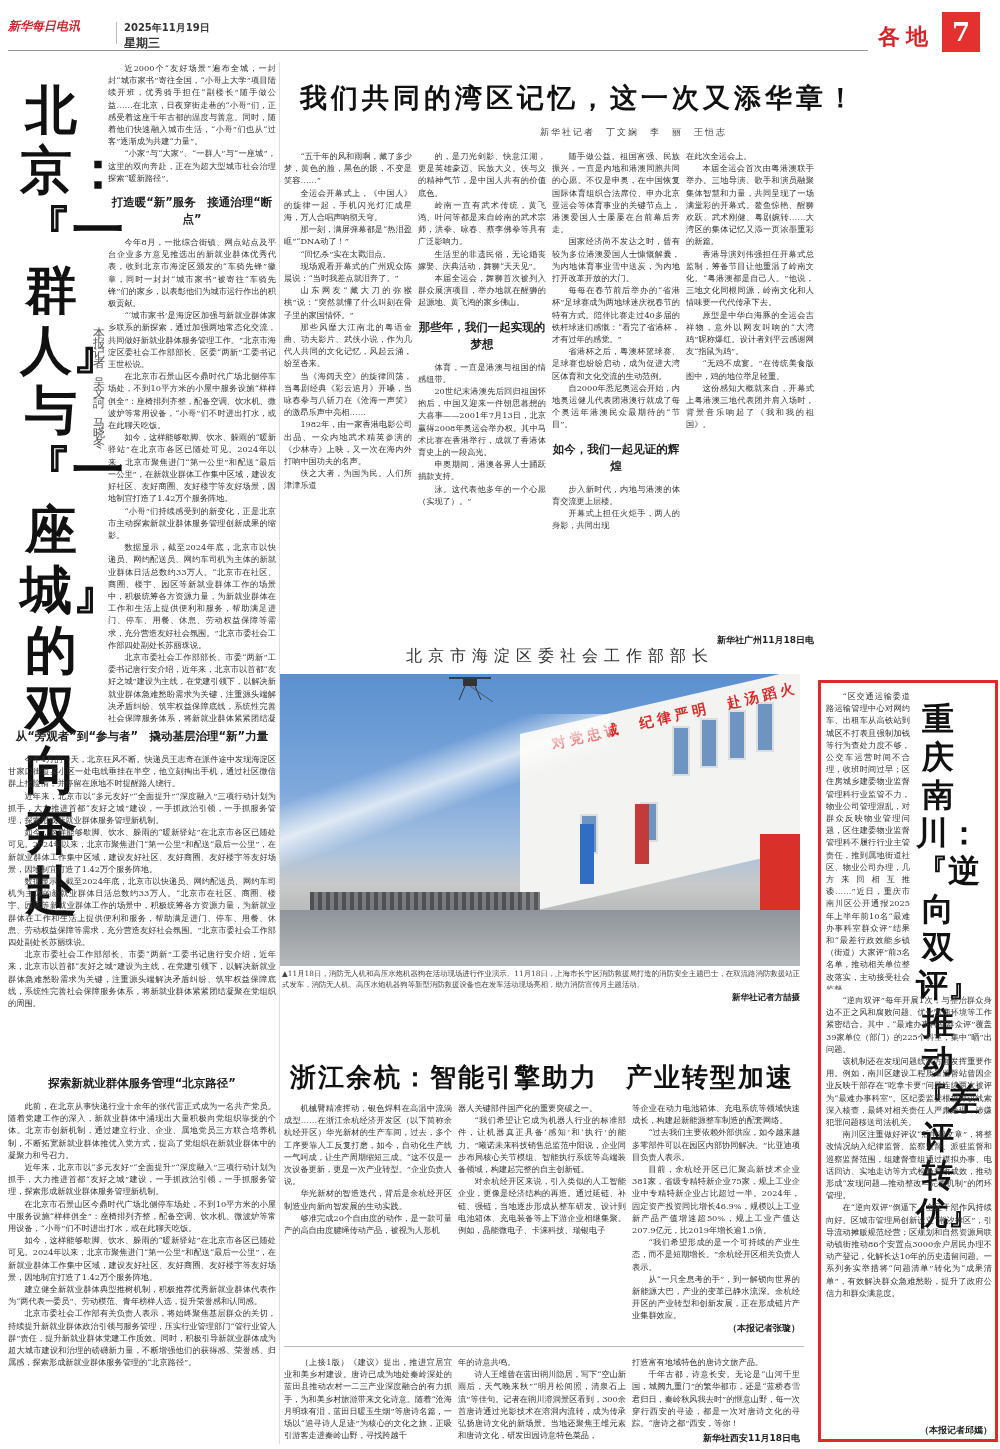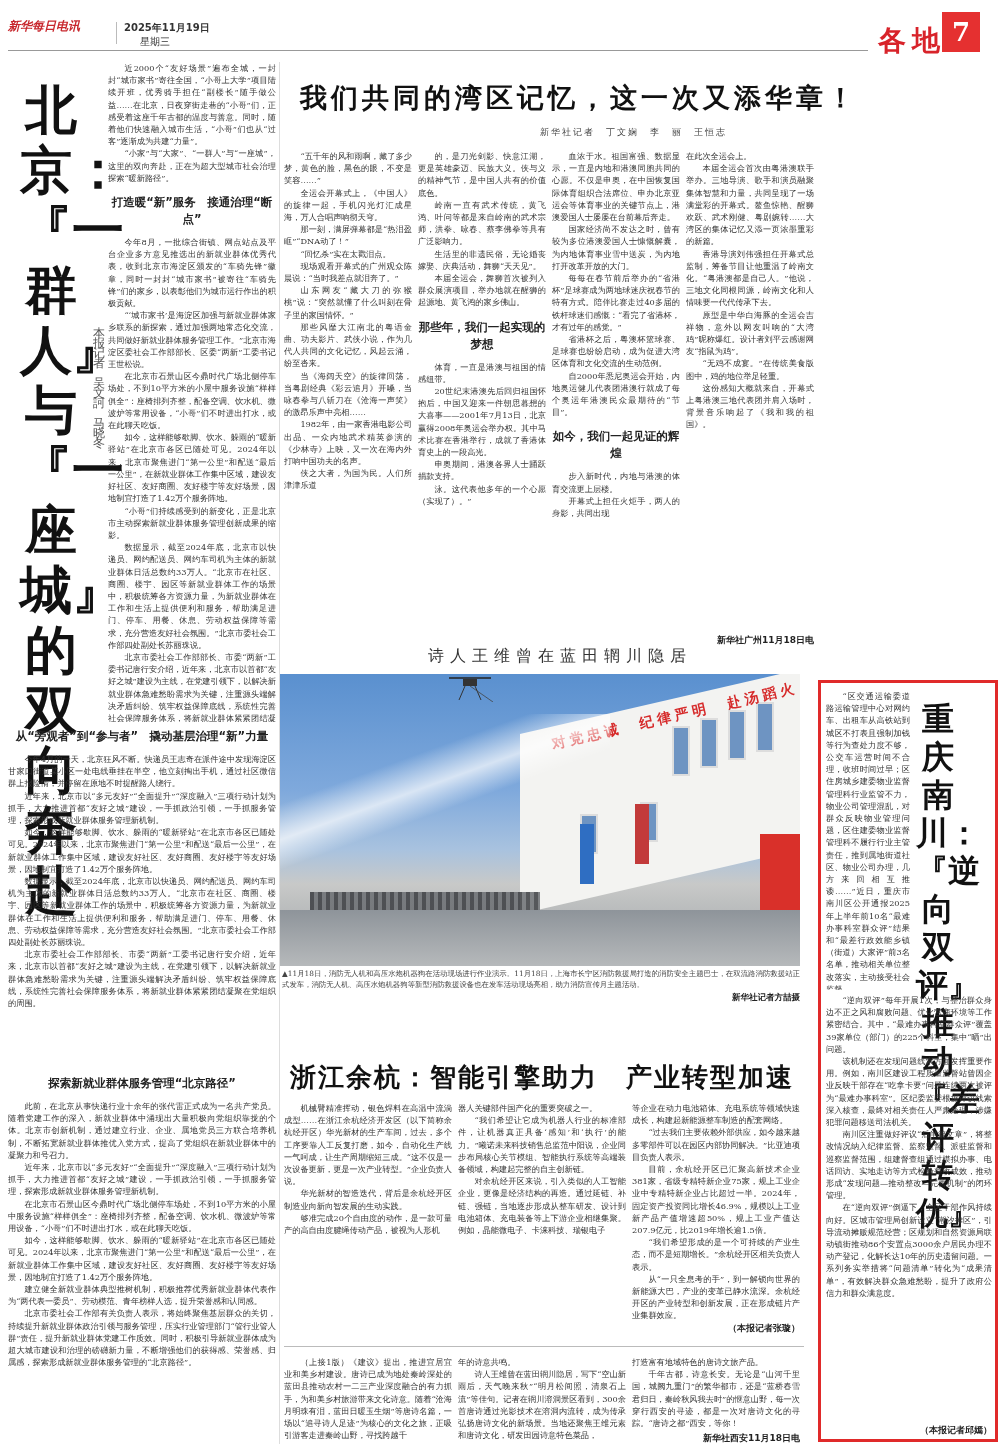--- a/index.html
+++ b/index.html
@@ -5,23 +5,23 @@
   * { box-sizing: border-box; margin: 0; padding: 0; }
   html, body { width: 1000px; height: 1449px; background: #ffffff; overflow: hidden; }
   body { position: relative; font-family: "DejaVu Serif", "Liberation Serif", serif; color: #222; }
   .sans { font-family: "DejaVu Sans", "Liberation Sans", sans-serif; }
 
   
   .masthead { position: absolute; left: 8px; top: 18px; width: 984px; height: 34px; }
   .masthead .logo { position: absolute; left: 0; top: 0; font-size: 12px; font-weight: bold; color: #c8282e; letter-spacing: 0; font-style: italic; }
   .masthead .sep { position: absolute; left: 108px; top: 4px; width: 1px; height: 22px; background: #bbb; }
   .masthead .date { position: absolute; left: 116px; top: 3px; font-size: 10px; font-weight: bold; color: #333; }
-  .masthead .weekday { position: absolute; left: 116px; top: 17px; font-size: 10px; font-weight: normal; color: #333; margin-left: 16px; }
+  .masthead .weekday { position: absolute; left: 116px; top: 17px; font-size: 12px; font-weight: bold; color: #333; }
   .masthead .rule { position: absolute; left: 0; top: 32px; width: 860px; height: 1px; background: #999; }
-  .masthead .section { position: absolute; left: 870px; top: 4px; font-size: 28px; font-weight: bold; color: #d8232a; letter-spacing: 6px; }
+  .masthead .section { position: absolute; left: 870px; top: 4px; font-size: 22px; font-weight: bold; color: #d8232a; letter-spacing: 6px; }
   .masthead .pageno { position: absolute; left: 934px; top: -6px; width: 38px; height: 40px; background: #e53030; color: #fff; font-size: 26px; font-weight: bold; text-align: center; line-height: 40px; }
 
   
   .col { position: absolute; font-size: 8.2px; line-height: 12.2px; color: #333; text-align: justify; overflow: hidden; }
   .col p { text-indent: 2em; margin-bottom: 0; }
   .col h4 { font-family: "DejaVu Sans", "Liberation Sans", sans-serif; font-weight: bold; font-size: 11.5px; line-height: 17px; text-align: center; color: #222; margin: 10px 0 8px; text-indent: 0; }
   .col .sign { text-align: right; font-family: "DejaVu Sans", "Liberation Sans", sans-serif; font-weight: bold; font-size: 9px; color: #222; text-indent: 0; }
 
   
   .bj-title { position: absolute; left: 20px; top: 80px; width: 62px; font-size: 52px; line-height: 60px; font-weight: bold; color: #111; text-align: center; word-break: break-all; }
@@ -134,21 +134,21 @@
   <p>生活里的非遗民俗，无论婚丧嫁娶、庆典活动，舞狮“天天见”。</p>
   <p>本届全运会，舞狮首次被列入群众展演项目，举办地就在醒狮的起源地、黄飞鸿的家乡佛山。</p>
   <h4>那些年，我们一起实现的梦想</h4>
   <p>体育，一直是港澳与祖国的情感纽带。</p>
   <p>20世纪末港澳先后回归祖国怀抱后，中国又迎来一件朝思暮想的大喜事——2001年7月13日，北京赢得2008年奥运会举办权。其中马术比赛在香港举行，成就了香港体育史上的一段高光。</p>
   <p>申奥期间，港澳各界人士踊跃捐款支持。</p>
   <p>泳。这代表他多年的一个心愿（实现了）。”</p>
 </div>
 
 <div class="col" style="left:552px; top:150px; width:128px; height:480px;">
-  <p>血浓于水。祖国富强、数据显示，一直是内地和港澳同胞共同的心愿。不仅是申奥，在中国恢复国际体育组织合法席位、申办北京亚运会等体育事业的关键节点上，港澳爱国人士屡屡在台前幕后奔走。</p>
+  <p>随手做公益。祖国富强、民族振兴，一直是内地和港澳同胞共同的心愿。不仅是申奥，在中国恢复国际体育组织合法席位、申办北京亚运会等体育事业的关键节点上，港澳爱国人士屡屡在台前幕后奔走。</p>
   <p>国家经济尚不发达之时，曾有较为多位港澳爱国人士慷慨解囊，为内地体育事业雪中送炭，为内地打开改革开放的大门。</p>
   <p>每每在春节前后举办的“省港杯”足球赛成为两地球迷庆祝春节的特有方式。陪伴比赛走过40多届的铁杆球迷们感慨：“看完了省港杯，才有过年的感觉。”</p>
   <p>省港杯之后，粤澳杯篮球赛、足球赛也纷纷启动，成为促进大湾区体育和文化交流的生动范例。</p>
   <p>自2000年悉尼奥运会开始，内地奥运健儿代表团港澳行就成了每个奥运年港澳民众最期待的“节目”。</p>
   <h4>如今，我们一起见证的辉煌</h4>
   <p>步入新时代，内地与港澳的体育交流更上层楼。</p>
   <p>开幕式上担任火炬手，两人的身影，共同出现</p>
 </div>
 
 <div class="col" style="left:686px; top:150px; width:128px; height:480px;">
@@ -156,21 +156,21 @@
   <p>本届全运会首次由粤港澳联手举办。三地导演、歌手和演员融聚集体智慧和力量，共同呈现了一场满堂彩的开幕式。鳌鱼惊艳、醒狮欢跃、武术刚健、粤剧婉转……大湾区的集体记忆又添一页浓墨重彩的新篇。</p>
   <p>香港导演刘伟强担任开幕式总监制，筹备节目让他重温了岭南文化。“粤港澳都是自己人。”他说，三地文化同根同源，岭南文化和人情味要一代代传承下去。</p>
   <p>原型是中华白海豚的全运会吉祥物，意外以网友叫响的“大湾鸡”昵称爆红。设计者刘平云感谢网友“指鼠为鸡”。</p>
   <p>“无鸡不成宴。”在传统美食版图中，鸡的地位举足轻重。</p>
   <p>这份感知大概就来自，开幕式上粤港澳三地代表团并肩入场时，背景音乐响起了《我和我的祖国》。</p>
 </div>
 <div class="col" style="left:686px; top:634px; width:128px; height:14px;">
   <div class="sign">新华社广州11月18日电</div>
 </div>
 
-<div class="sh-title">诗人王维曾在蓝田辋川隐居</div>
+<div class="sh-title">北京市海淀区委社会工作部部长</div>
 <div class="photo">
   <div class="bldg"></div>
   <div class="win" style="left:392px; top:52px;"></div>
   <div class="win" style="left:420px; top:44px;"></div>
   <div class="win" style="left:448px; top:36px;"></div>
   <div class="win" style="left:476px; top:28px;"></div>
   <div class="win" style="left:360px; top:128px; height:40px;"></div>
   <div class="win" style="left:300px; top:140px; height:40px;"></div>
   <div class="slogan">对党忠诚　纪律严明　赴汤蹈火</div>
   <svg class="drone" viewBox="0 0 50 28">

